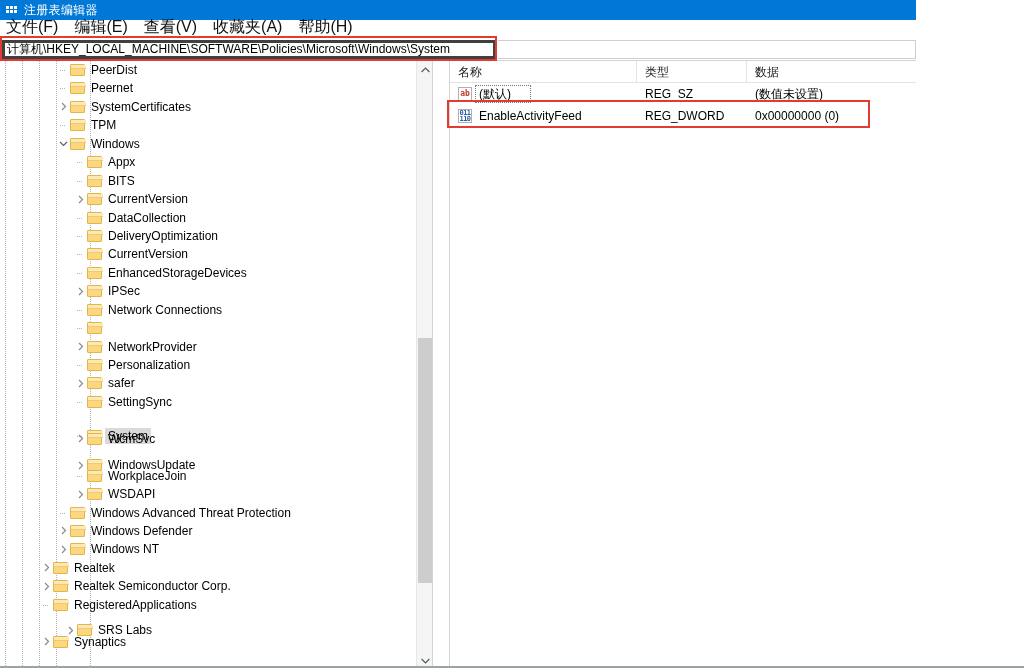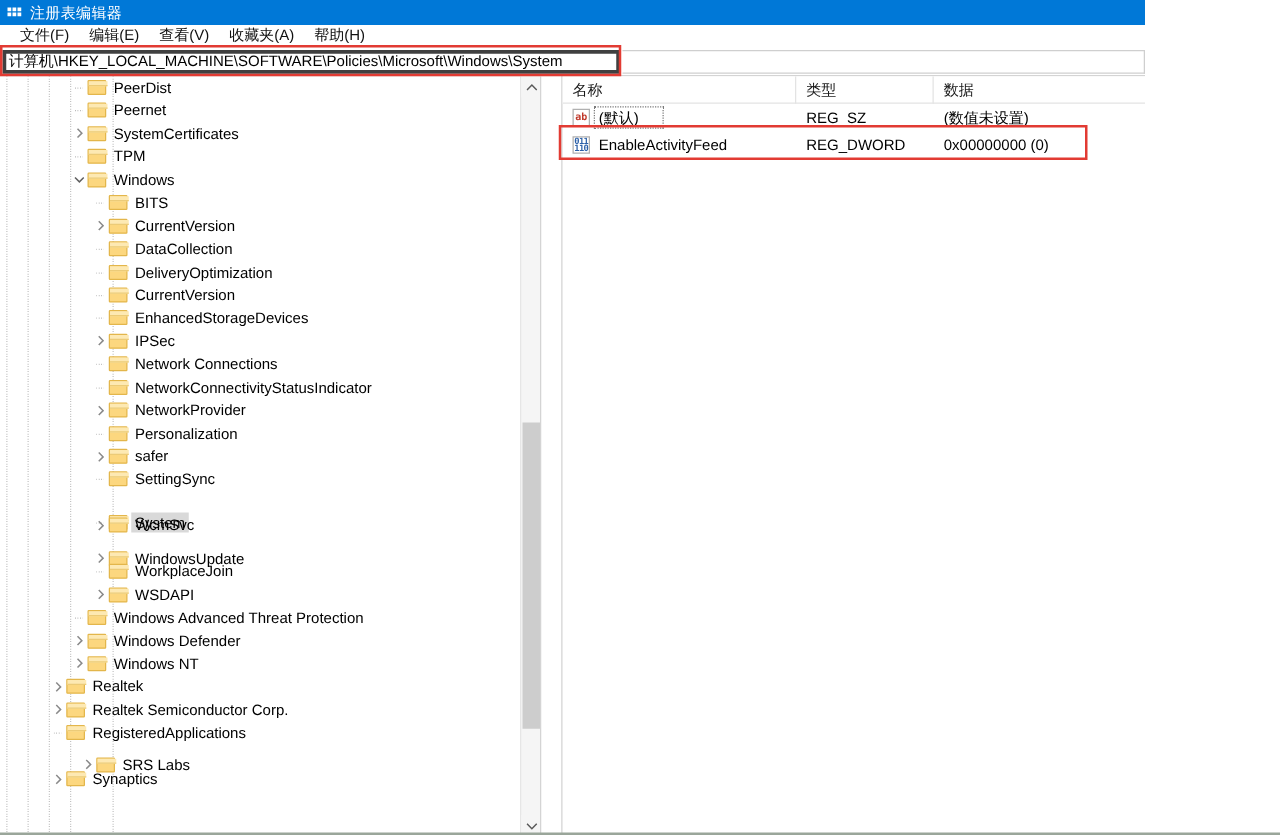--- a/index.html
+++ b/index.html
@@ -17,22 +17,22 @@
     height:20px; background:#0078d7; color:#ffffff;
     display:flex; align-items:center; padding-left:6px; gap:6px;
     font-size:12px;
   }
   .reg-icon{ width:12px; height:11px; position:relative; flex:0 0 auto; }
   .reg-icon i{ position:absolute; width:3px; height:3px; background:#ffffff; display:block; }
   .title-text{ letter-spacing:0.3px; font-size:12px; line-height:20px; }
 
   
   .menubar{
-    height:18px; background:#ffffff; display:flex; align-items:flex-start;
-    padding-left:16px; font-size:12px; color:#111;
+    height:18px; background:#ffffff; display:flex; align-items:flex-end;
+    padding-left:6px; font-size:16px; color:#111;
   }
   .menubar .mi{ padding:0 10px 0 0; margin-right:6px; cursor:default; white-space:nowrap; }
 
   
   .addrwrap{ position:relative; height:24px; background:#fff; }
   .addrbar{
     position:absolute; left:2px; top:2px; width:494px; height:19px;
     border:3px solid #404040; background:#fff;
     display:flex; align-items:center; padding-left:2px; font-size:12px;
     overflow:hidden; white-space:nowrap;
@@ -224,20 +224,27 @@
                 </svg>
               </span>
               <span class="folder" style="left: 70px;"></span>
               <span class="tlabel" style="left: 88px;">Windows</span>
             </div>
           </div>
           <div class="tnode" style="top: 0px;">
             <div class="tw">
               <span class="tick" style="left: 77px;"></span>
               <span class="folder" style="left: 87px;"></span>
+              <span class="tlabel" style="left: 105px;">Appx</span>
+            </div>
+          </div>
+          <div class="tnode" style="top: 0px;">
+            <div class="tw">
+              <span class="tick" style="left: 77px;"></span>
+              <span class="folder" style="left: 87px;"></span>
               <span class="tlabel" style="left: 105px;">BITS</span>
             </div>
           </div>
           <div class="tnode" style="top: 0px;">
             <div class="tw">
               <span class="exp" style="left: 73px;">
                 <svg width="9" height="9" viewBox="0 0 9 9">
                   <path d="M3 1 L6.5 4.5 L3 8" fill="none" stroke="#8a8a8a" stroke-width="1.2"></path>
                 </svg>
               </span>
@@ -288,21 +295,20 @@
             <div class="tw">
               <span class="tick" style="left: 77px;"></span>
               <span class="folder" style="left: 87px;"></span>
               <span class="tlabel" style="left: 105px;">Network Connections</span>
             </div>
           </div>
           <div class="tnode" style="top: 0px;">
             <div class="tw">
               <span class="tick" style="left: 77px;"></span>
               <span class="folder" style="left: 87px;"></span>
-              <span class="tlabel" style="left: 105px;">NetworkConnectivityStatusIndicator</span>
             </div>
           </div>
           <div class="tnode" style="top: 0px;">
             <div class="tw">
               <span class="exp" style="left: 73px;">
                 <svg width="9" height="9" viewBox="0 0 9 9">
                   <path d="M3 1 L6.5 4.5 L3 8" fill="none" stroke="#8a8a8a" stroke-width="1.2"></path>
                 </svg>
               </span>
               <span class="folder" style="left: 87px;"></span>

